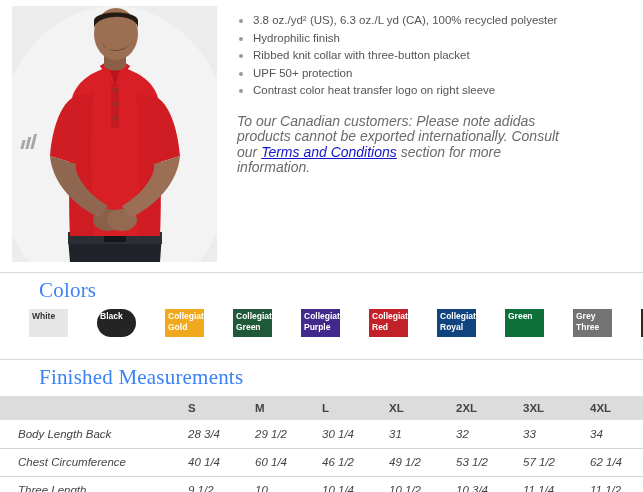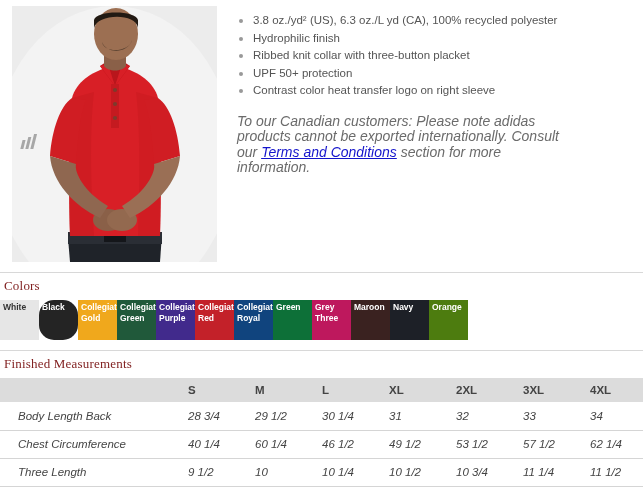--- a/index.html
+++ b/index.html
@@ -80,38 +80,40 @@
     font-style: italic;
   }
 
   
   .divider {
     border-top: 1px solid #d8d8d8;
     margin: 10px 0 0 0;
   }
   .section-title {
     font-family: "Liberation Serif", serif;
-    font-size: 13px;
-    color: #7f1d1d;
+    font-size: 21px;
+    color: #3b82f6;
     padding: 5px 0 6px 4px;
     letter-spacing: .2px;
+    margin-left: 35px;
   }
 
   
   .swatch-row {
     display: flex;
     height: 40px;
     width: 546px;
   }
   .swatch {
     flex: 0 0 39px;
     width: 39px;
-    height: 40px;
+    height: 28px;
     position: relative;
     overflow: hidden;
+    margin-left: 29px;
   }
   .swatch .sw-label {
     position: absolute;
     left: 3px;
     top: 2px;
     right: 1px;
     font-size: 8.5px;
     line-height: 10.5px;
     font-weight: bold;
     word-spacing: 39px;
@@ -237,21 +239,21 @@
   </div>
   <div class="swatch" style="background: rgb(195, 33, 41);">
     <span class="sw-label" style="color: rgb(255, 255, 255);">Collegiate Red</span>
   </div>
   <div class="swatch" style="background: rgb(16, 68, 126);">
     <span class="sw-label" style="color: rgb(255, 255, 255);">Collegiate Royal</span>
   </div>
   <div class="swatch" style="background: rgb(13, 112, 56);">
     <span class="sw-label" style="color: rgb(255, 255, 255);">Green</span>
   </div>
-  <div class="swatch" style="background: #be185d;">
+  <div class="swatch" style="background: #737373;">
     <span class="sw-label" style="color: rgb(255, 255, 255);">Grey Three</span>
   </div>
   <div class="swatch" style="background: rgb(58, 34, 32);">
     <span class="sw-label" style="color: rgb(255, 255, 255);">Maroon</span>
   </div>
   <div class="swatch" style="background: rgb(29, 32, 39);">
     <span class="sw-label" style="color: rgb(255, 255, 255);">Navy</span>
   </div>
   <div class="swatch" style="background: #4d7c0f;">
     <span class="sw-label" style="color: rgb(255, 255, 255);">Orange</span>

